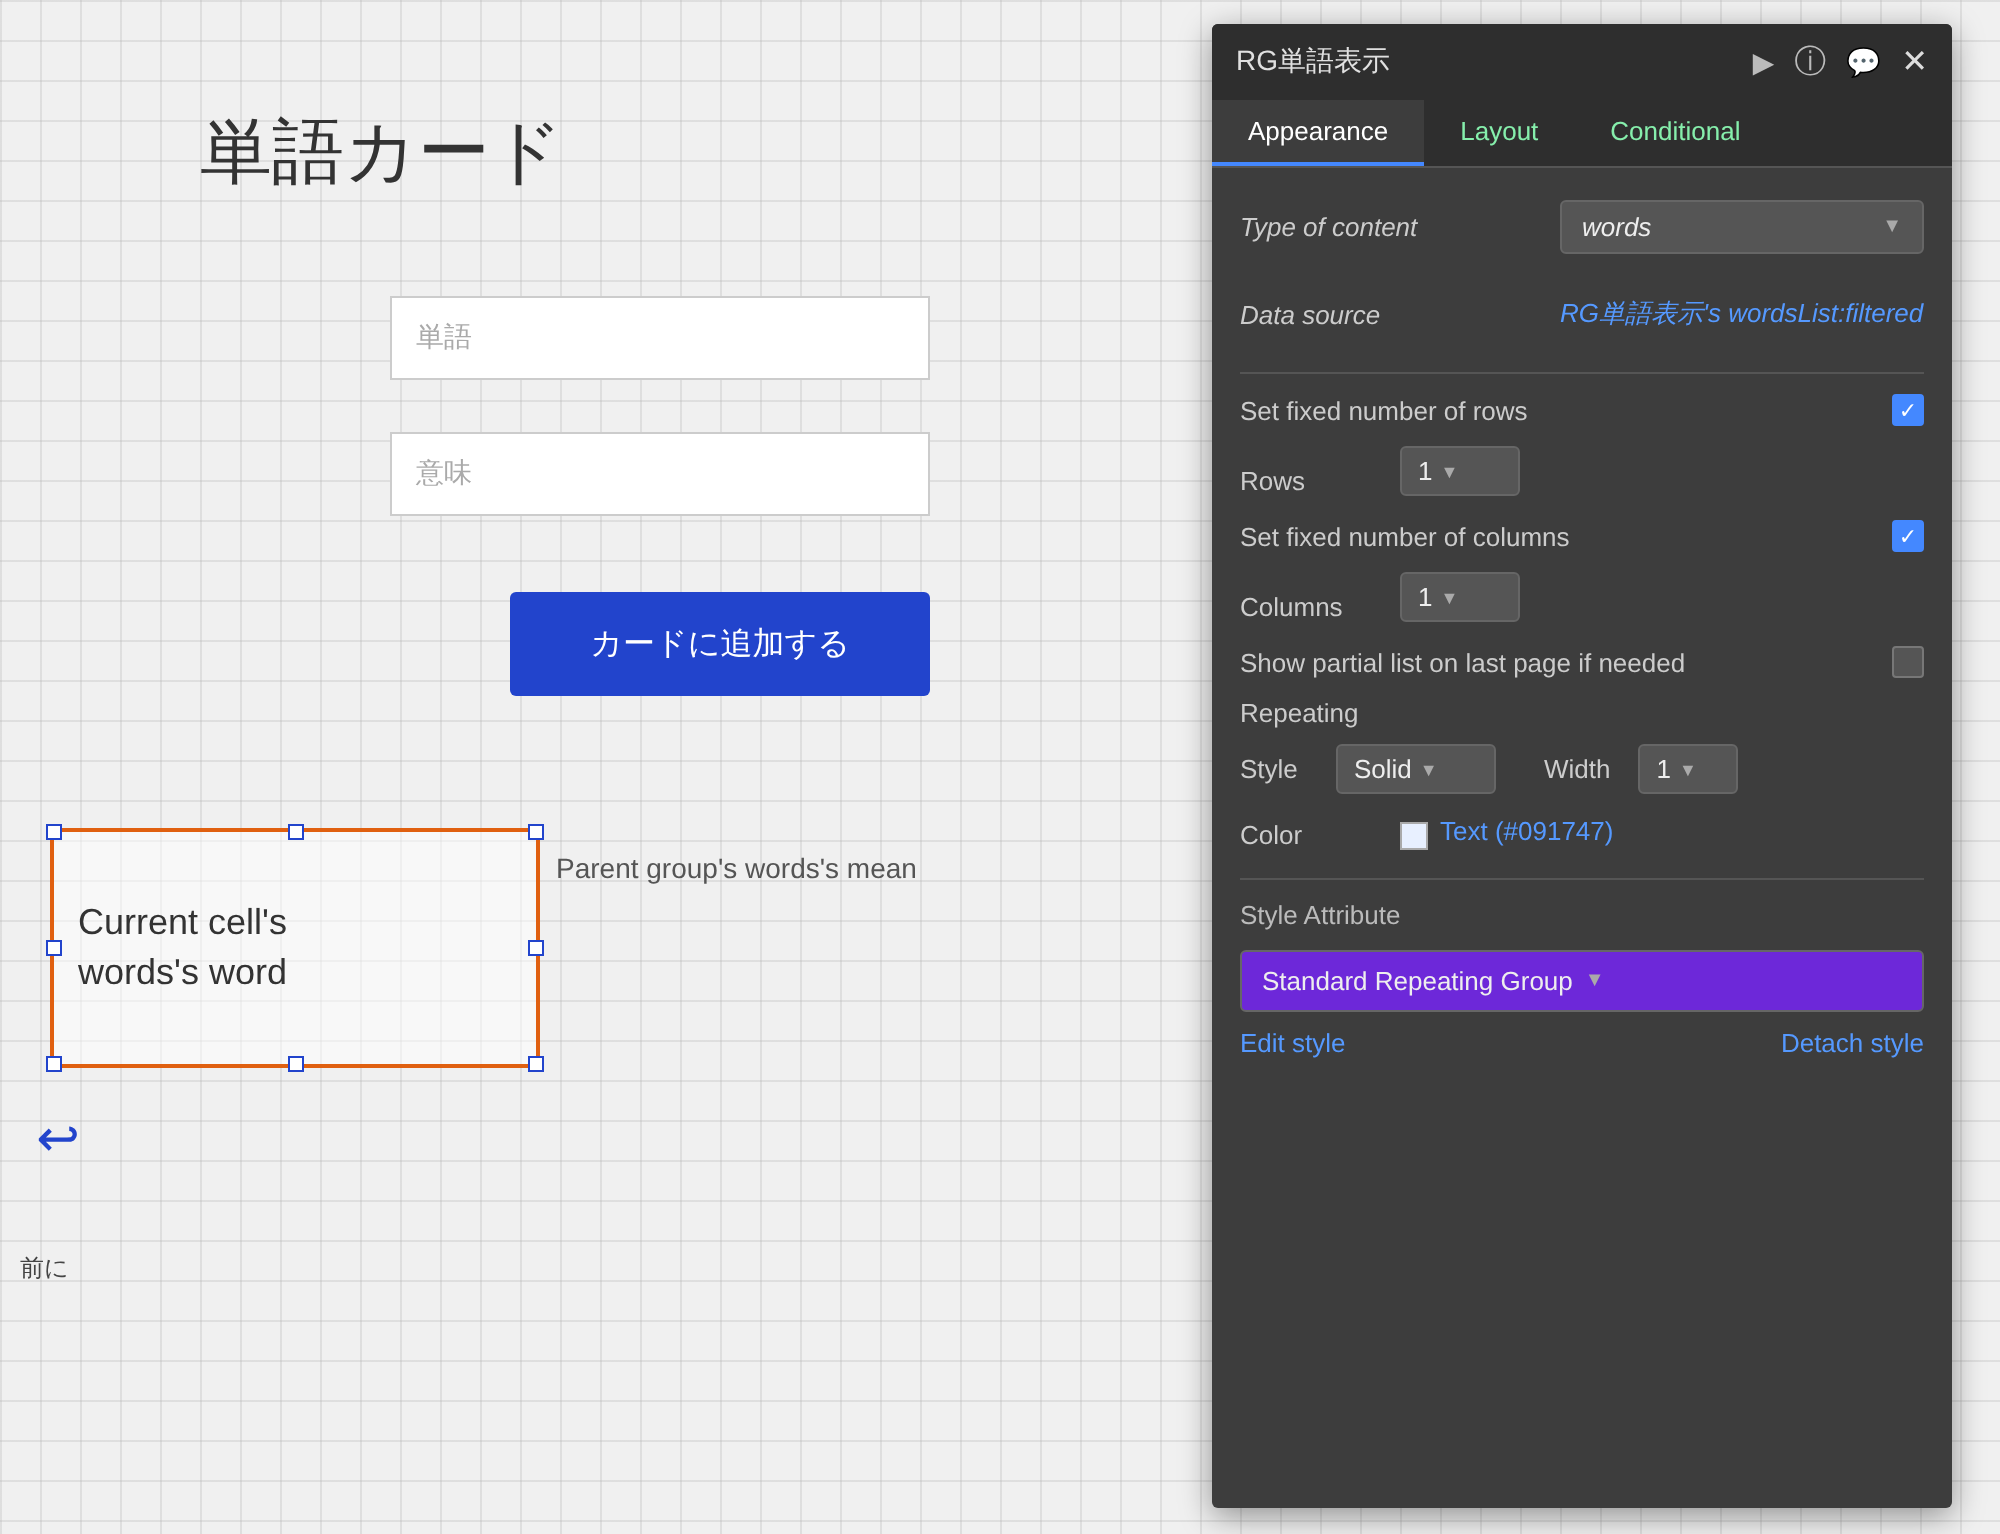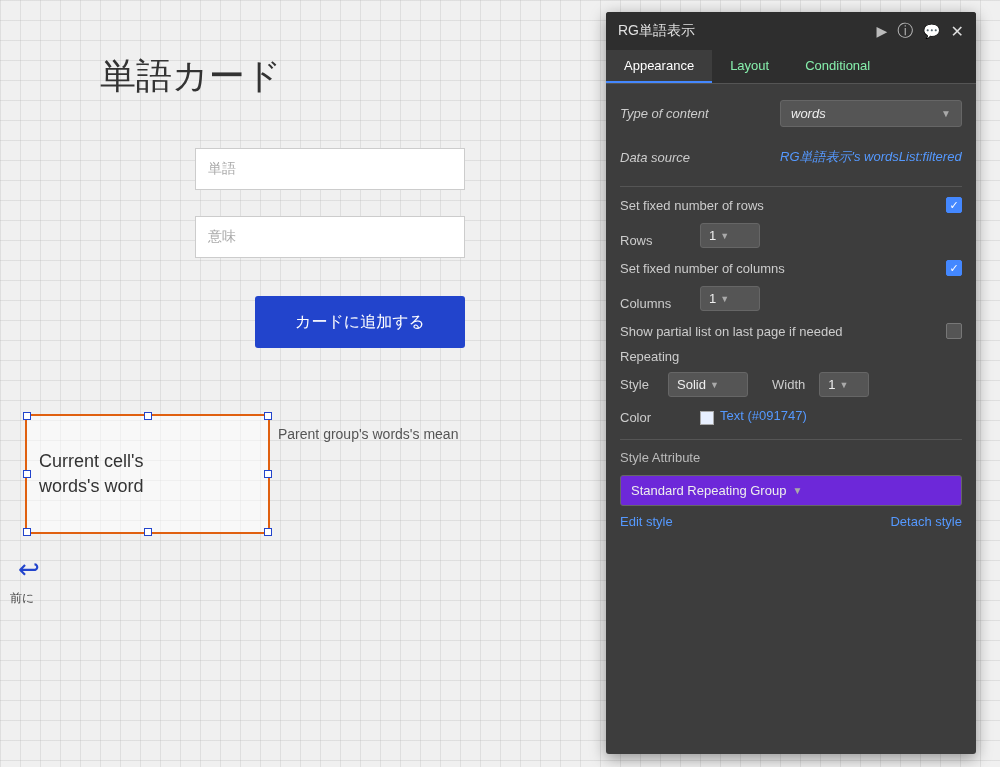--- a/index.html
+++ b/index.html
@@ -117,21 +117,21 @@
       height: 38px;
       display: flex;
       align-items: center;
       justify-content: center;
       font-size: 26px;
       color: #2244cc;
     }
 
     .canvas-back-label {
       position: absolute;
-      top: 590px;
+      top: 626px;
       left: 10px;
       font-size: 12px;
       color: #444;
     }
 
     
     .panel {
       position: absolute;
       top: 12px;
       right: 24px;

